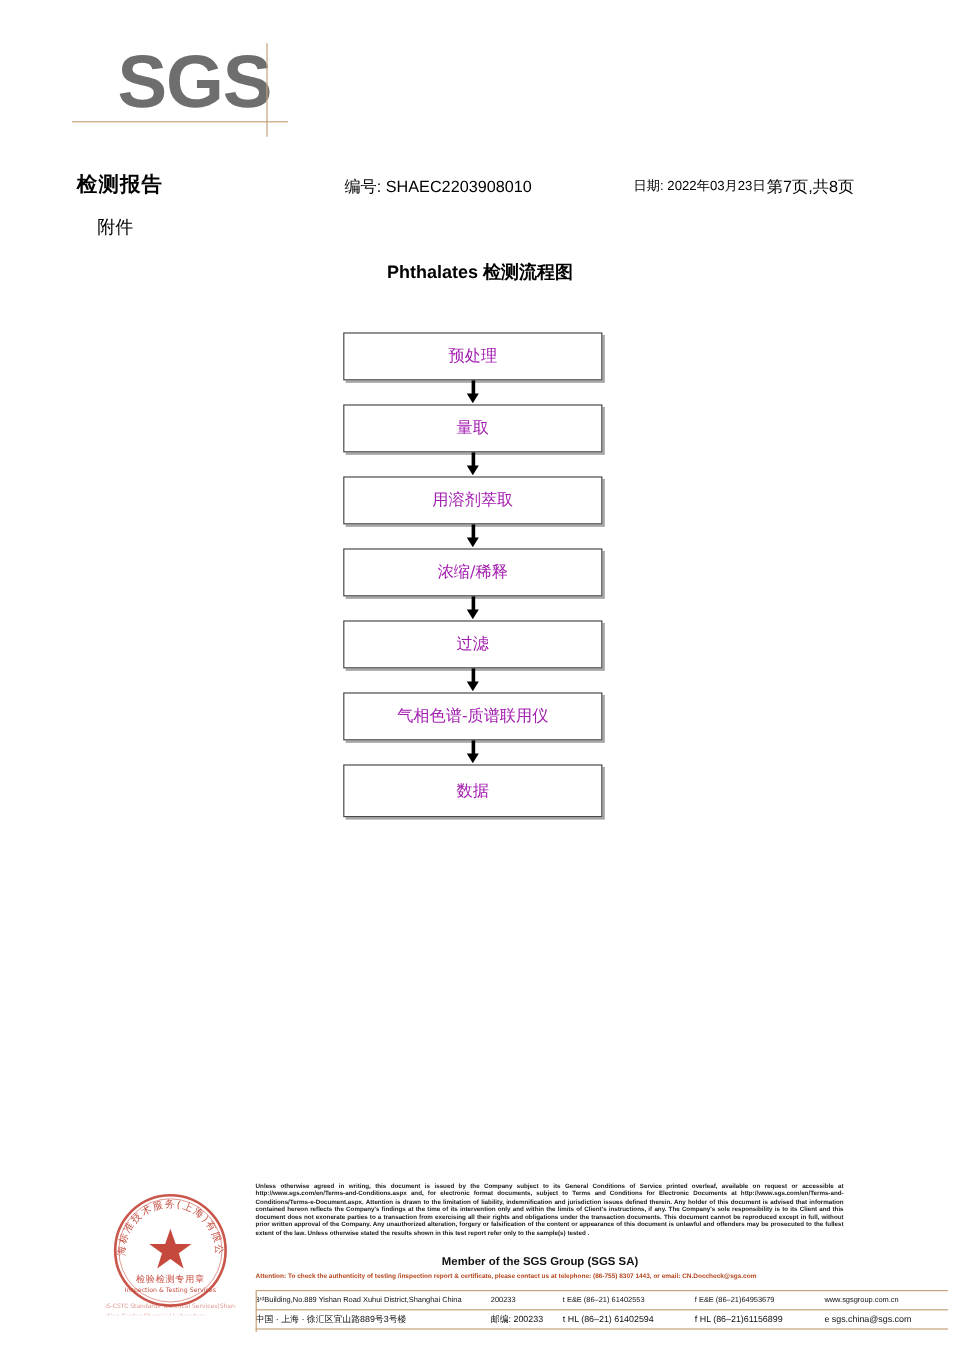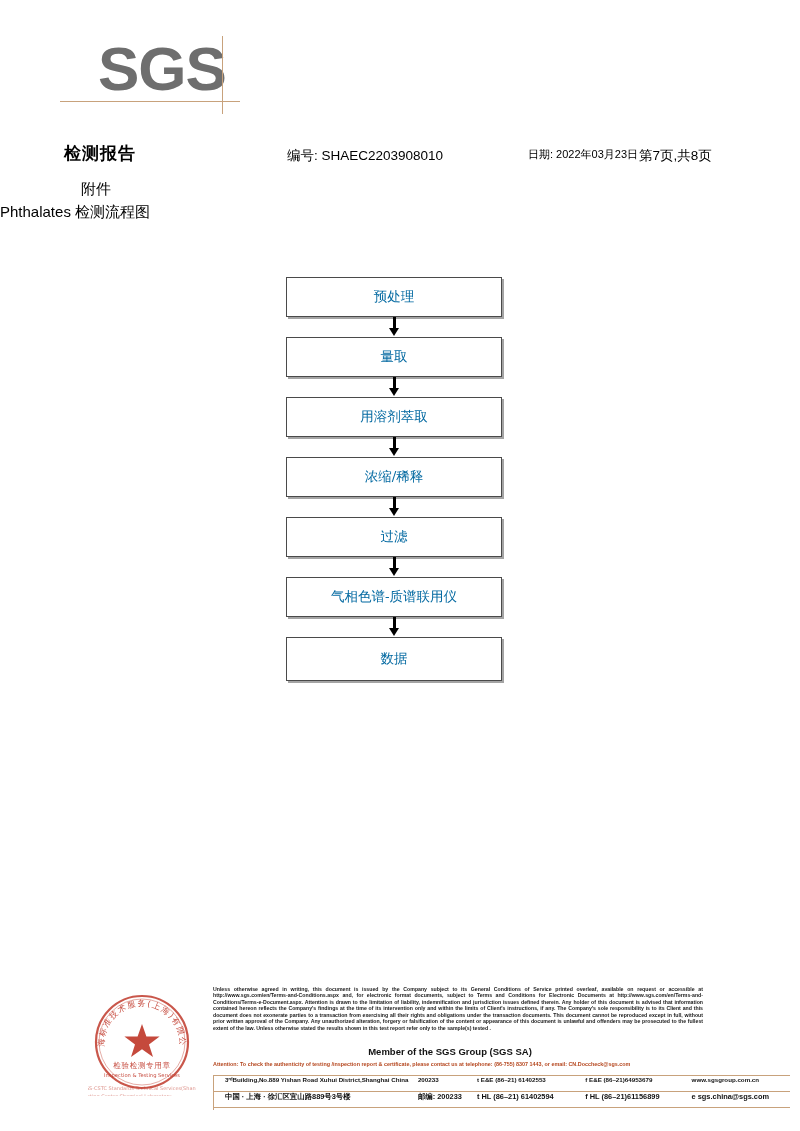--- a/index.html
+++ b/index.html
@@ -86,45 +86,45 @@
     left: 639px;
     top: 147px;
     font-size: 13.5px;
   }
 
   
   .flow-title {
     position: absolute;
     left: 0;
     right: 0;
-    top: 203px;
-    text-align: left;
+    top: 218px;
+    text-align: center;
     font-size: 15px;
-    font-weight: normal;
+    font-weight: bold;
   }
   .flow {
     position: absolute;
     left: 286px;
     top: 277px;
     width: 216px;
   }
   .flow-row { position: relative; }
   .flow-box {
     box-sizing: border-box;
     width: 216px;
     height: 40px;
     border: 1px solid #4a4a4a;
     background: #ffffff;
     box-shadow: 2px 2px 0 rgba(90,90,90,0.55);
     display: flex;
     align-items: center;
     justify-content: center;
     font-family: "DejaVu Serif", "Liberation Serif", serif;
     font-size: 13.5px;
-    color: #0369a1;
+    color: #a21caf;
   }
   .flow-box.tall { height: 44px; }
   .flow-arrow {
     width: 216px;
     height: 20px;
     position: relative;
   }
   .flow-arrow i {
     position: absolute;
     left: 50%;
@@ -195,26 +195,26 @@
   .addr-vline {
     position: absolute;
     left: 0;
     top: 0;
     width: 1px;
     height: 34px;
     background: #c8a27c;
   }
   .addr-row {
     display: flex;
-    align-items: flex-start;
+    align-items: center;
     height: 15px;
     font-size: 6.2px;
     color: #111;
-    font-weight: bold;
-    padding-left: 12px;
+    font-weight: normal;
+    padding-left: 0;
     box-sizing: border-box;
   }
   .addr-row .c-addr { width: 196px; }
   .addr-row .c-zip  { width: 60px; }
   .addr-row .c-t1   { width: 110px; }
   .addr-row .c-t2   { width: 108px; }
   .addr-row .c-web  { width: 100px; }
   .addr-row.cn { font-size: 7.4px; }
   .addr-row.cn .c-addr { width: 196px; }
 

